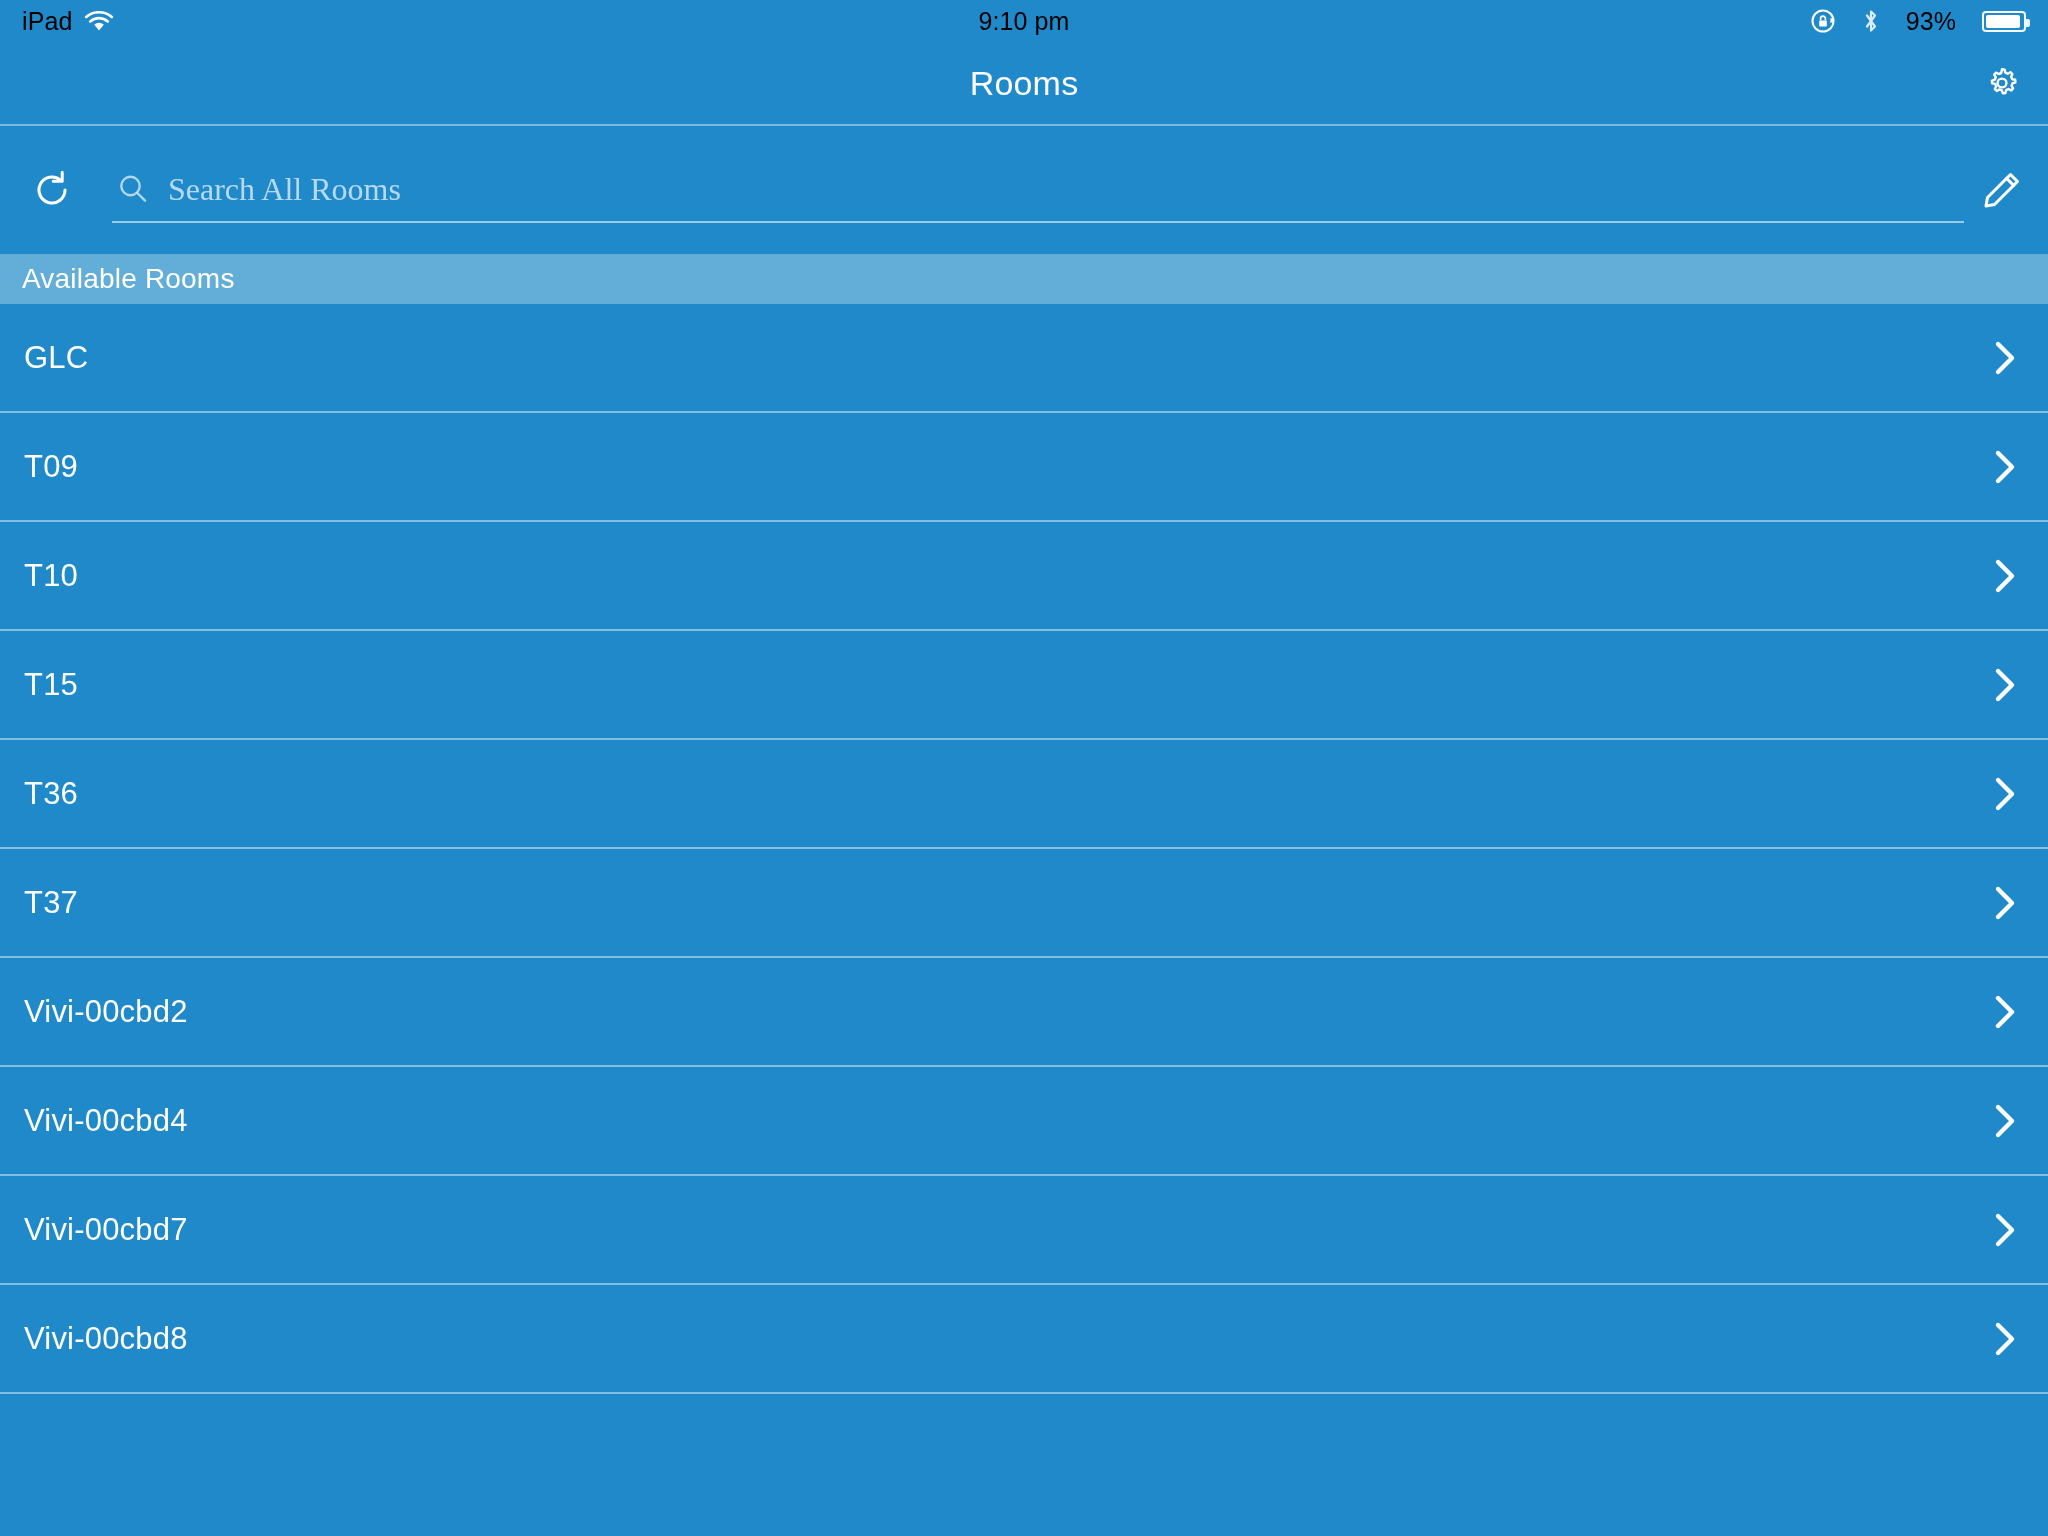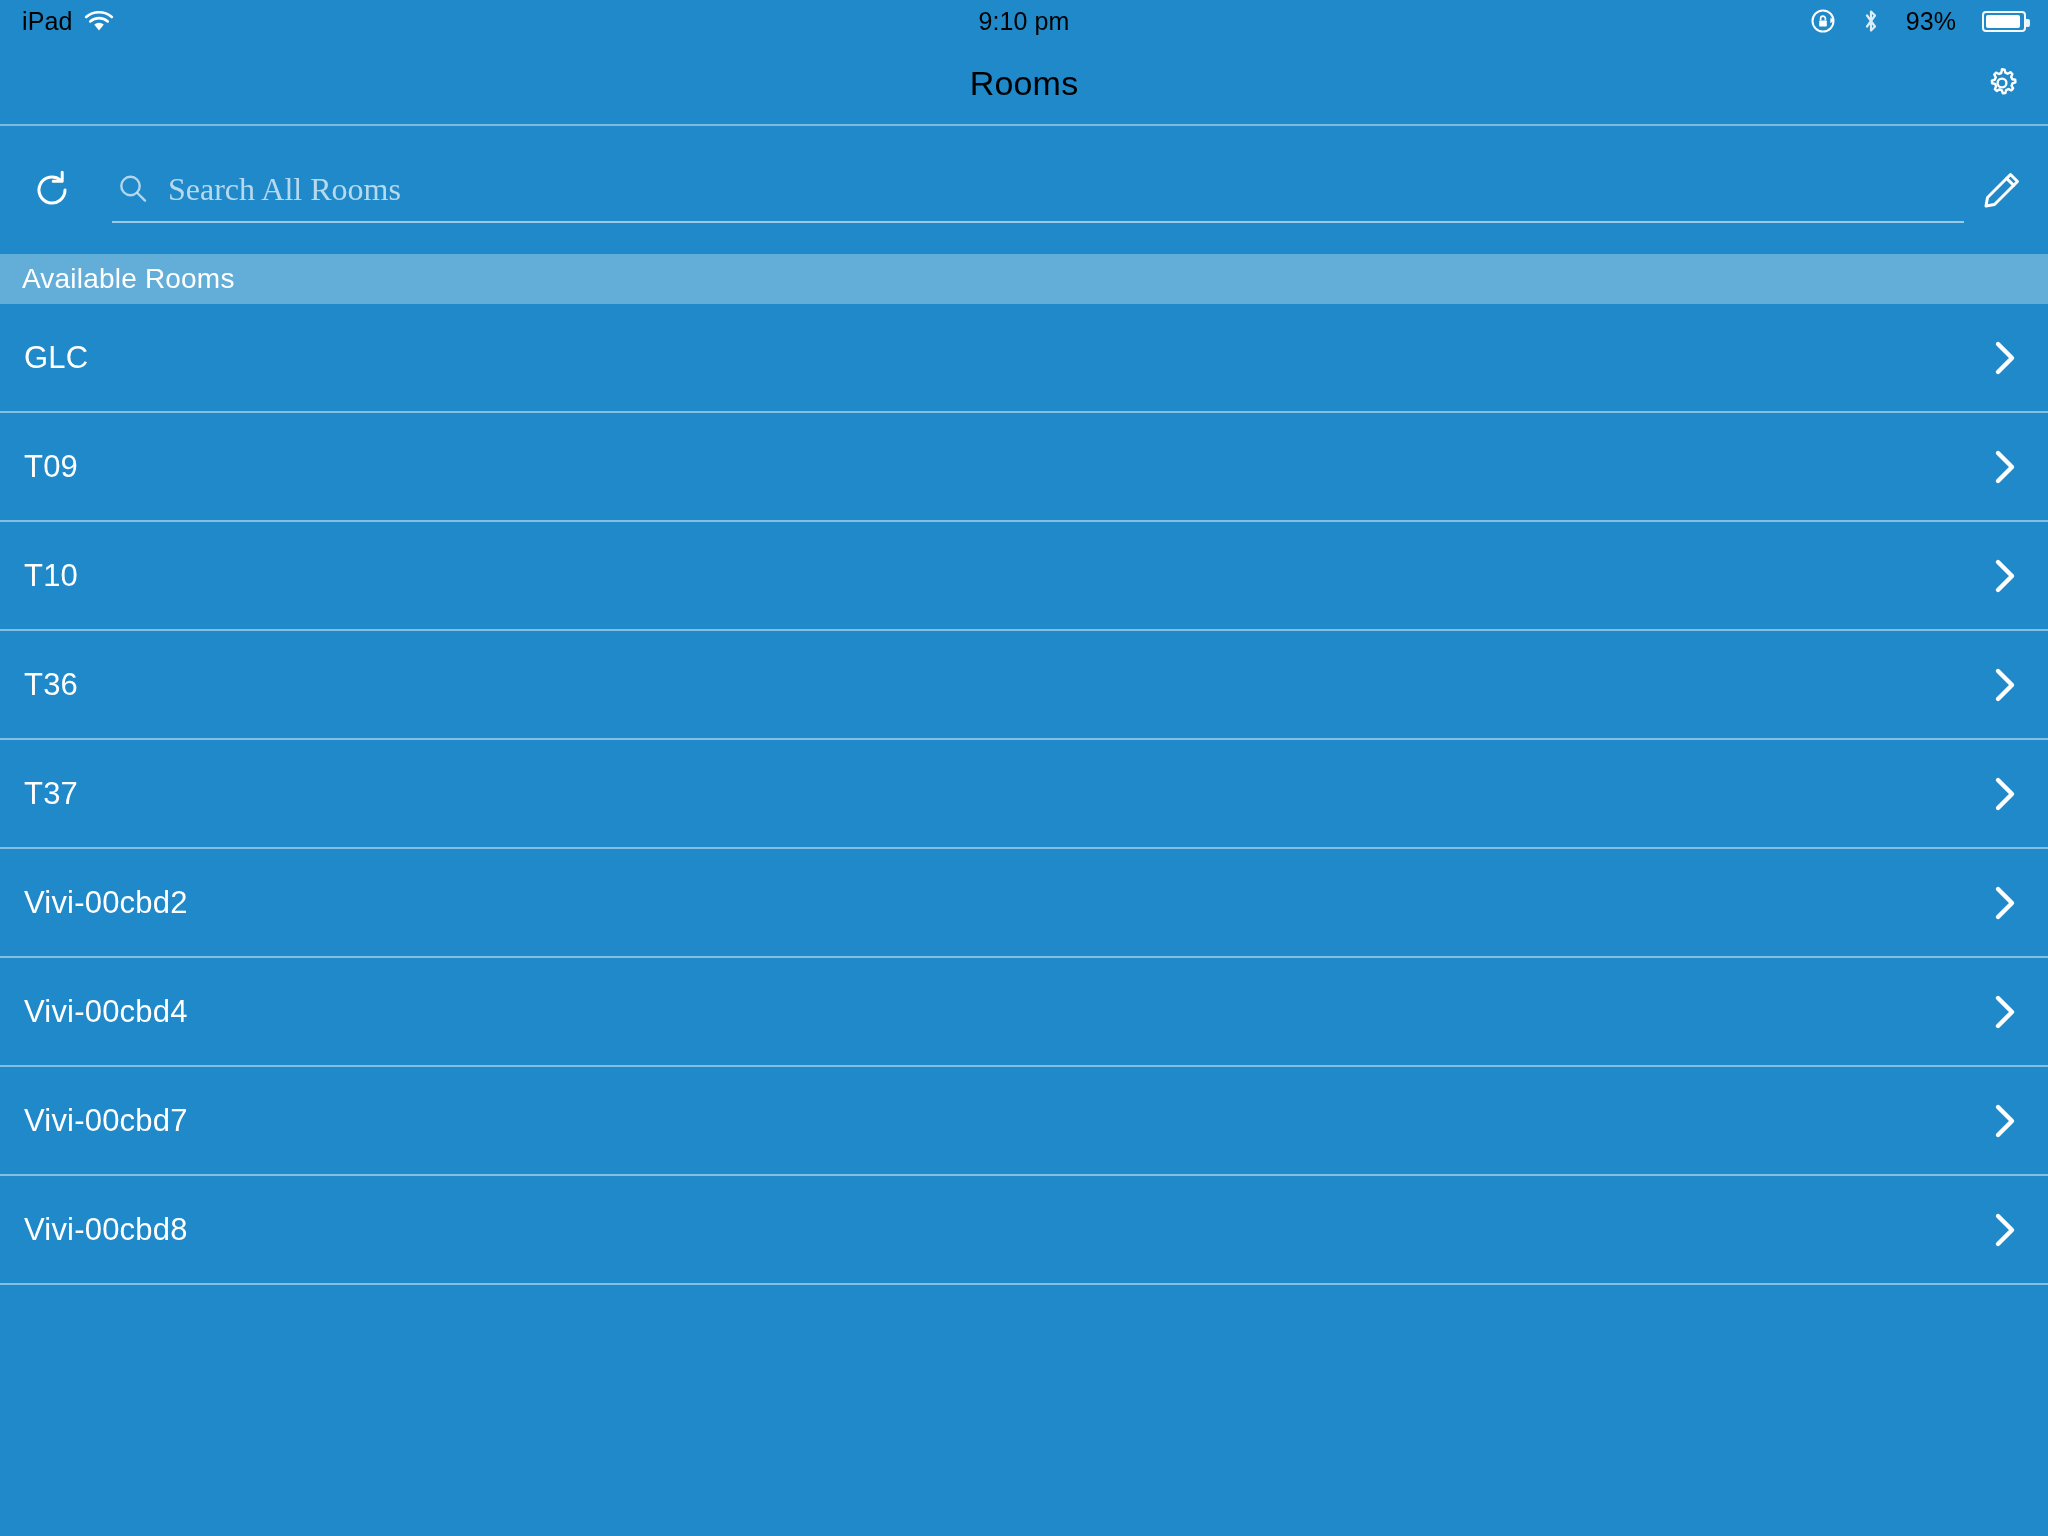--- a/index.html
+++ b/index.html
@@ -71,21 +71,21 @@
   .nav-bar{
     position:relative;
     height:84px;
     background:#2089c9;
     display:flex;
     align-items:center;
     justify-content:center;
     border-bottom:2px solid rgba(255,255,255,0.42);
   }
   .nav-title{
-    color:#000000;
+    color:#ffffff;
     font-size:34px;
     font-weight:400;
     letter-spacing:0.2px;
   }
   .nav-right{
     position:absolute;
     right:26px;
     top:50%;
     transform:translateY(-50%);
     display:flex;
@@ -296,20 +296,26 @@
           <path d="M10 8 L24 22 L10 36" stroke="#ffffff" stroke-width="4.4" fill="none" stroke-linecap="round" stroke-linejoin="round"></path>
         </svg></span>
     </div>
     <div class="room-row">
       <span class="room-label">T10</span>
       <span class="chevron"><svg viewBox="0 0 34 44" width="34" height="44" aria-hidden="true">
           <path d="M10 8 L24 22 L10 36" stroke="#ffffff" stroke-width="4.4" fill="none" stroke-linecap="round" stroke-linejoin="round"></path>
         </svg></span>
     </div>
     <div class="room-row">
+      <span class="room-label">T15</span>
+      <span class="chevron"><svg viewBox="0 0 34 44" width="34" height="44" aria-hidden="true">
+          <path d="M10 8 L24 22 L10 36" stroke="#ffffff" stroke-width="4.4" fill="none" stroke-linecap="round" stroke-linejoin="round"></path>
+        </svg></span>
+    </div>
+    <div class="room-row">
       <span class="room-label">T36</span>
       <span class="chevron"><svg viewBox="0 0 34 44" width="34" height="44" aria-hidden="true">
           <path d="M10 8 L24 22 L10 36" stroke="#ffffff" stroke-width="4.4" fill="none" stroke-linecap="round" stroke-linejoin="round"></path>
         </svg></span>
     </div>
     <div class="room-row">
       <span class="room-label">T37</span>
       <span class="chevron"><svg viewBox="0 0 34 44" width="34" height="44" aria-hidden="true">
           <path d="M10 8 L24 22 L10 36" stroke="#ffffff" stroke-width="4.4" fill="none" stroke-linecap="round" stroke-linejoin="round"></path>
         </svg></span>

